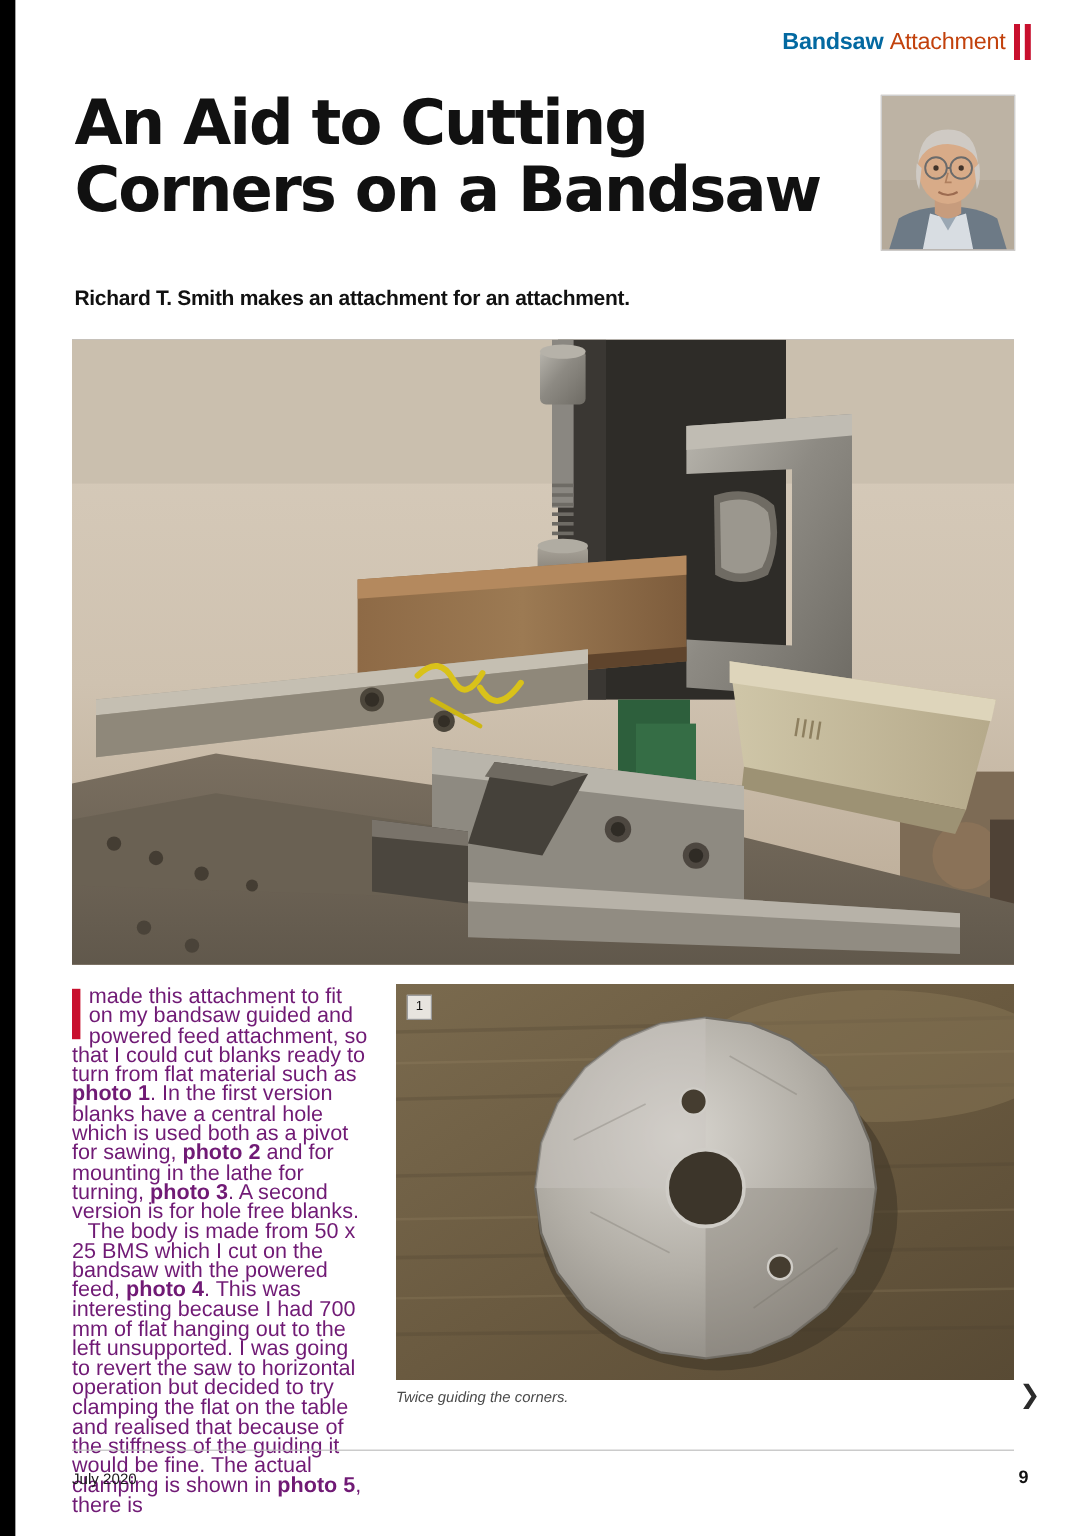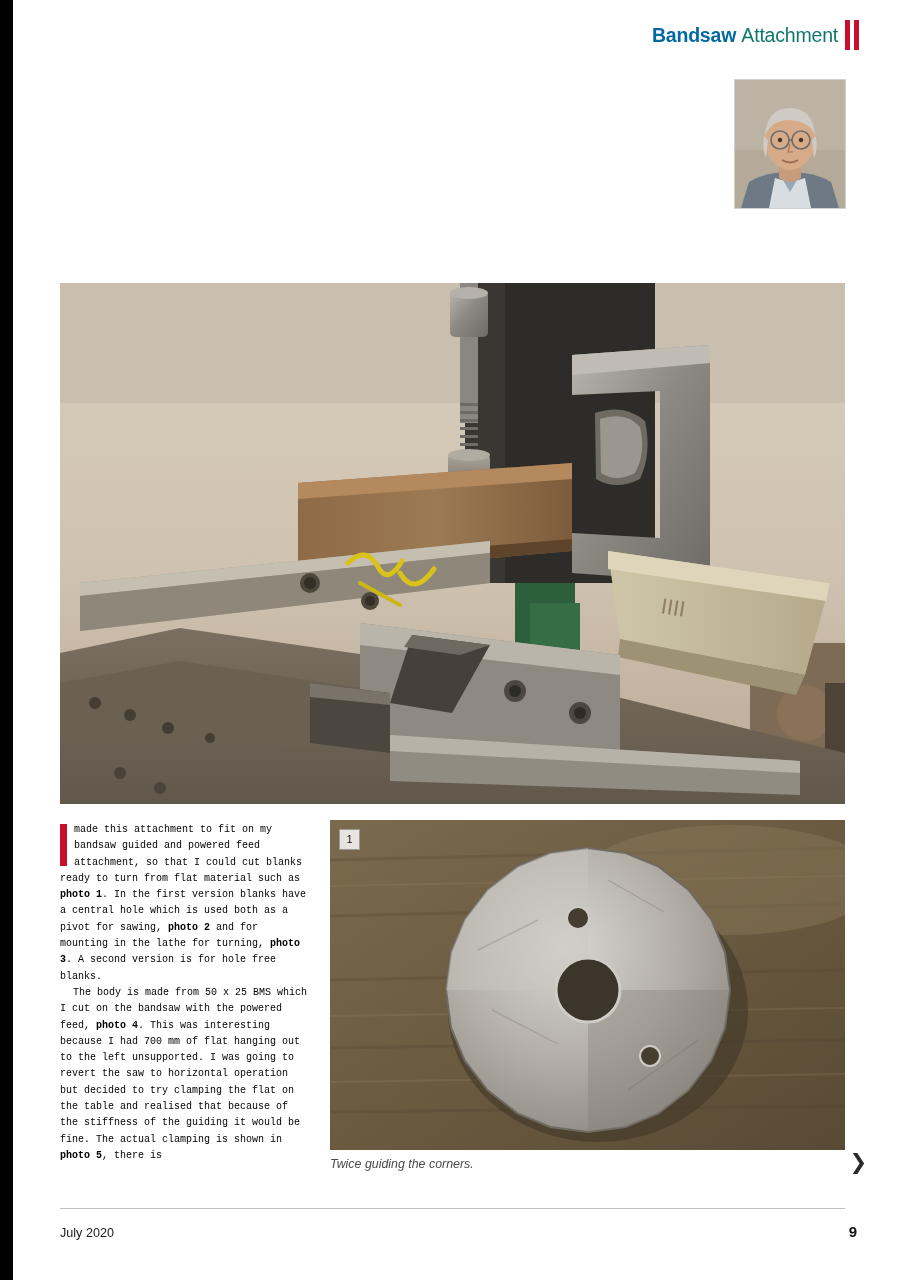--- a/index.html
+++ b/index.html
@@ -47,21 +47,21 @@
   .header-title {
     font-size: 19.5px;
     font-weight: bold;
     letter-spacing: -0.2px;
     white-space: nowrap;
   }
   .header-title .hl {
     color: #0369a1;
   }
   .header-title .hl2 {
-    color: #0f766e;
+    color: #c2410c;
     font-weight: normal;
   }
   .header-bars {
     display: flex;
     gap: 4px;
     align-items: flex-start;
   }
   .header-bars i {
     display: block;
     width: 5px;
@@ -119,25 +119,24 @@
     background: #6d6256;
   }
   .main-photo svg { display:block; }
 
   
   .body-col {
     position: absolute;
     left: 47px;
     top: 822px;
     width: 250px;
-    font-size: 10px;
+    font-size: 18px;
     line-height: 16.3px;
-    color: #000000;
+    color: #701a75;
     text-align: left;
-    font-family: Liberation Mono, monospace;
   }
   .body-col p {
     margin: 0;
   }
   .body-col p + p {
     text-indent: 13px;
   }
   .dropcap {
     float: left;
     background: #c8102e;
@@ -229,20 +228,25 @@
     <div class="header-title">
       <span class="hl">Bandsaw</span>
       <span class="hl2">Attachment</span>
     </div>
     <div class="header-bars">
       <i></i>
         <i></i>
     </div>
   </div>
 
+  <div class="title-block">
+    <h1 class="title">An Aid to Cutting</h1>
+    <h1 class="title">Corners on a Bandsaw</h1>
+  </div>
+  <div class="subtitle">Richard T. Smith makes an attachment for an attachment.</div>
 
   <div class="portrait">
     <svg width="110" height="128" viewBox="0 0 110 128">
       <rect width="110" height="128" fill="#b5aa9a"></rect>
       <rect x="0" y="0" width="110" height="70" fill="#bdb3a4"></rect>
 
       <path d="M6 128 L14 102 Q30 92 55 92 Q80 92 96 102 L104 128 Z" fill="#6d7a86"></path>
       <path d="M34 128 L40 98 Q55 104 70 98 L76 128 Z" fill="#d8dde2"></path>
       <path d="M48 100 L55 112 L62 100 L58 96 L52 96 Z" fill="#9aa7b3"></path>
 

